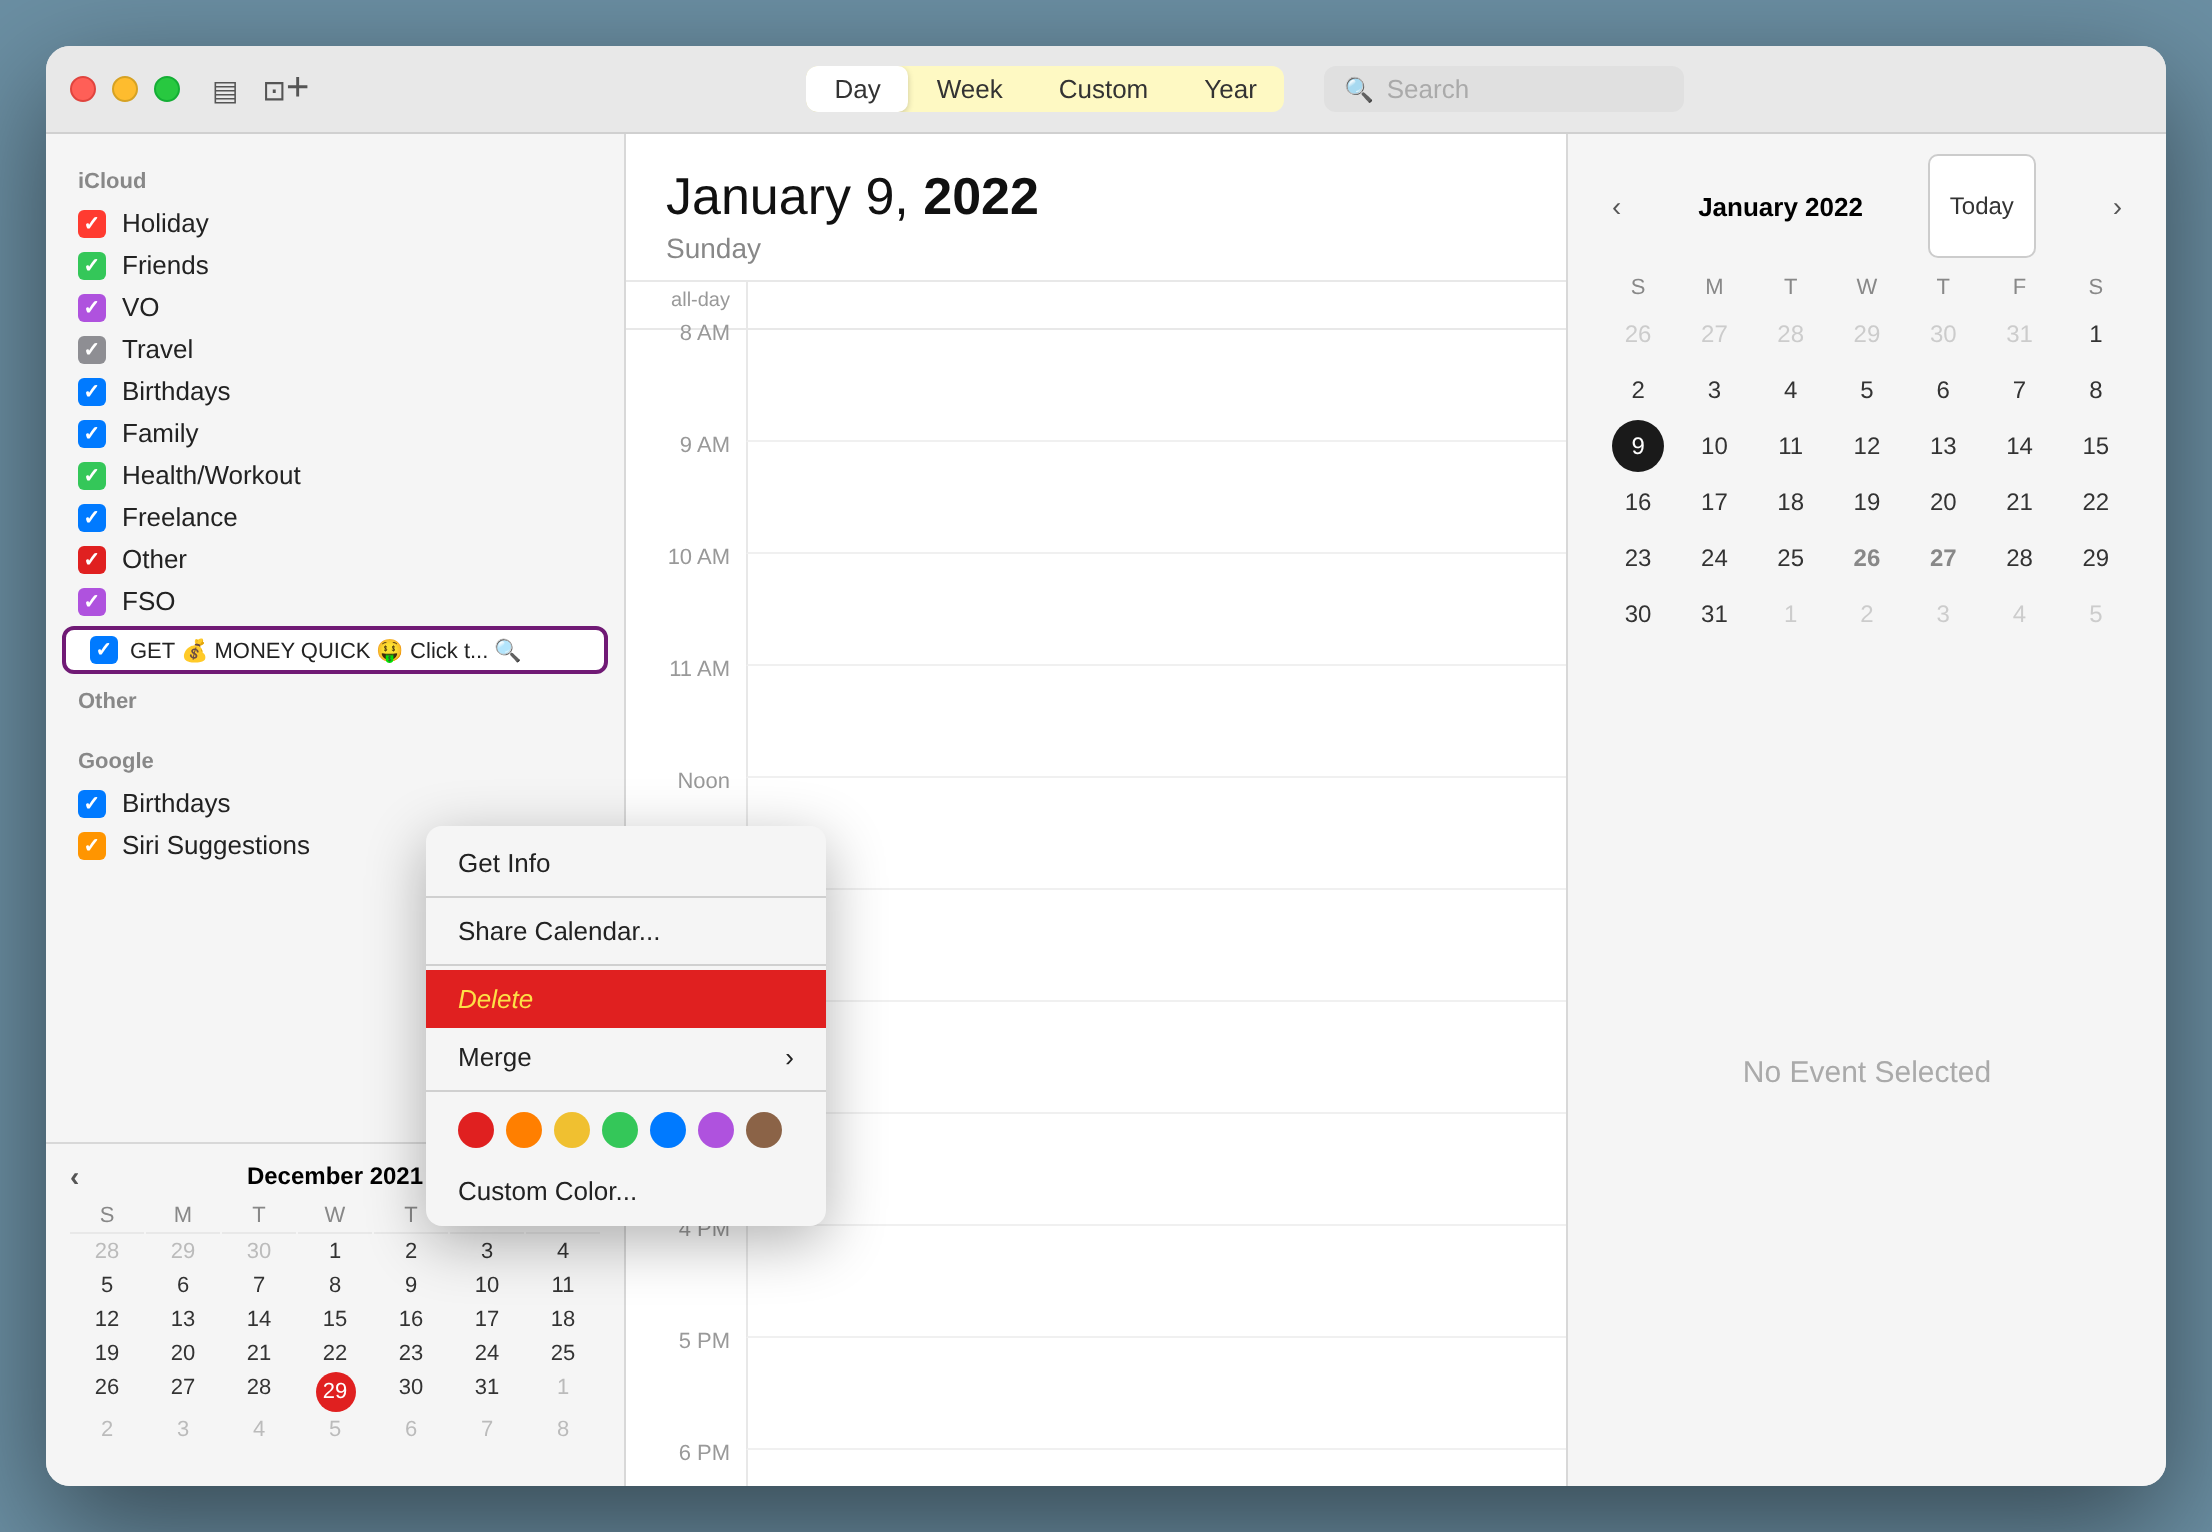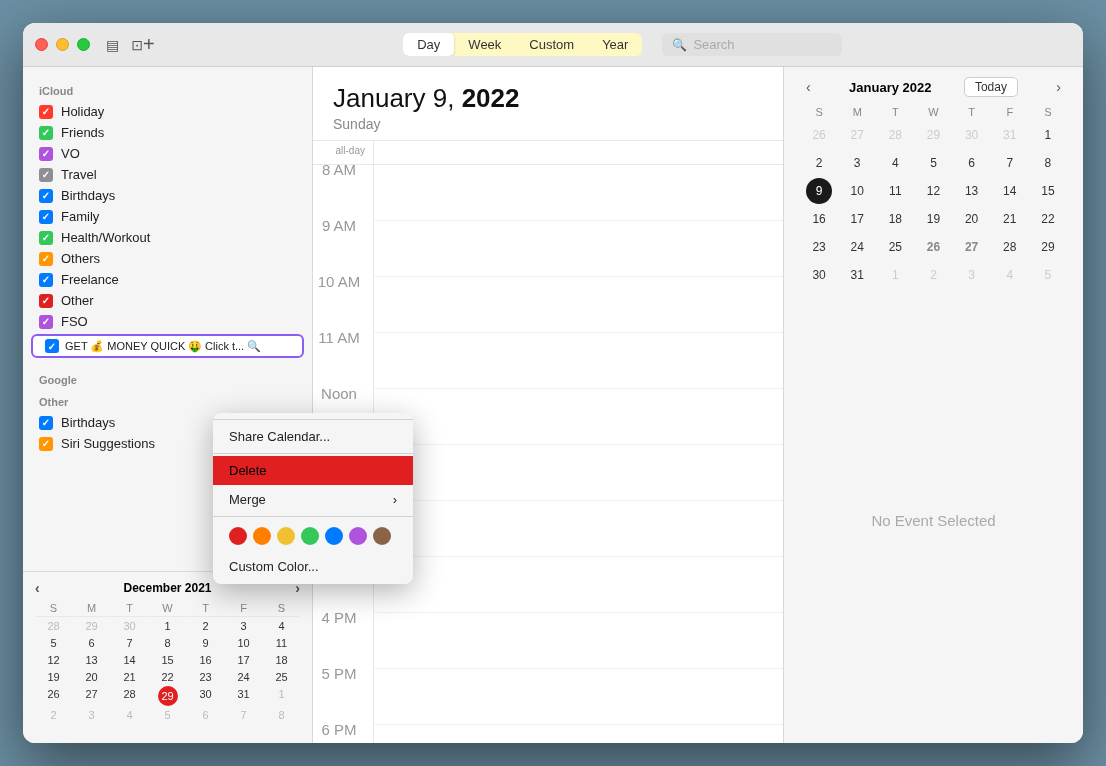--- a/index.html
+++ b/index.html
@@ -157,21 +157,21 @@
       font-weight: bold;
     }
 
     .spam-item {
       display: flex;
       align-items: center;
       padding: 3px 12px;
       font-size: 11px;
       color: #222;
       cursor: pointer;
-      border: 2px solid #8b5cf6;
+      border: 2px solid #701a75;
       border-radius: 6px;
       margin: 2px 8px;
       background: #fff;
       position: relative;
     }
 
     
     .mini-cal {
       padding: 8px 12px;
       border-top: 1px solid #d8d8d8;
@@ -254,23 +254,23 @@
       flex-shrink: 0;
     }
     .all-day-area { flex: 1; border-left: 1px solid #e8e8e8; }
 
     .time-row {
       display: flex;
       min-height: 56px;
     }
     .time-label {
       width: 60px;
-      font-size: 15px;
+      font-size: 11px;
       color: #999;
-      text-align: center;
+      text-align: right;
       padding: 4px 8px 0 0;
       flex-shrink: 0;
       margin-top: -8px;
     }
     .time-area {
       flex: 1;
       border-left: 1px solid #e8e8e8;
       border-bottom: 1px solid #f0f0f0;
     }
 
@@ -299,21 +299,21 @@
       background: none;
       border: none;
       font-size: 14px;
       color: #555;
       padding: 2px 6px;
     }
     .today-btn {
       border: 1px solid #ccc;
       background: #fff;
       border-radius: 5px;
-      padding: 2px 10px;
+      padding: 18px 10px;
       font-size: 12px;
       cursor: pointer;
       color: #333;
     }
     .cal-month-title {
       font-size: 13px;
       font-weight: 600;
       color: #000000;
     }
 
@@ -366,21 +366,22 @@
       z-index: 100;
     }
     .ctx-item {
       padding: 7px 16px;
       font-size: 13px;
       color: #222;
       cursor: pointer;
     }
     .ctx-item.delete-item {
       background: #e02020;
-      color: #000000;
+      color: #fde047;
+      font-style: italic;
     }
     .ctx-separator {
       height: 1px;
       background: #d0d0d0;
       margin: 2px 0;
     }
     .ctx-merge {
       display: flex;
       align-items: center;
       justify-content: space-between;
@@ -465,44 +466,40 @@
       </div>
       <div class="sidebar-item">
         <div class="calendar-checkbox checked" style="background:#007aff;"></div>
         <span>Family</span>
       </div>
       <div class="sidebar-item">
         <div class="calendar-checkbox checked" style="background:#34c759;"></div>
         <span>Health/Workout</span>
       </div>
       <div class="sidebar-item">
-        <div class="calendar-checkbox checked" style="background:#ff9500;"></div>
-        <span>Others</span>
-      </div>
-      <div class="sidebar-item">
         <div class="calendar-checkbox checked" style="background:#007aff;"></div>
         <span>Freelance</span>
       </div>
       <div class="sidebar-item">
         <div class="calendar-checkbox checked" style="background:#e02020;"></div>
         <span>Other</span>
       </div>
       <div class="sidebar-item">
         <div class="calendar-checkbox checked" style="background:#af52de;"></div>
         <span>FSO</span>
       </div>
 
       <div class="spam-item">
         <div class="calendar-checkbox checked" style="background:#007aff;margin-right:6px;"></div>
         <span style="font-size:11px;">GET 💰 MONEY QUICK 🤑 Click t... 🔍</span>
       </div>
 
+      <div class="sidebar-section-label">Other</div>
+
       <div class="sidebar-section-label" style="margin-top:8px;">Google</div>
-
-      <div class="sidebar-section-label">Other</div>
       <div class="sidebar-item">
         <div class="calendar-checkbox checked" style="background:#007aff;"></div>
         <span>Birthdays</span>
       </div>
       <div class="sidebar-item">
         <div class="calendar-checkbox checked" style="background:#ff9500;"></div>
         <span>Siri Suggestions</span>
       </div>
 
       <div class="mini-cal">
@@ -697,20 +694,21 @@
           <div class="cd other-month">5</div>
         </div>
       </div>
       <div class="no-event">
         <span>No Event Selected</span>
       </div>
     </div>
   </div>
 
   <div class="context-menu">
+    <div class="ctx-item">Get Info</div>
     <div class="ctx-separator"></div>
     <div class="ctx-item">Share Calendar...</div>
     <div class="ctx-separator"></div>
     <div class="ctx-item delete-item">Delete</div>
     <div class="ctx-merge">
       <span>Merge</span>
       <span>›</span>
     </div>
     <div class="ctx-separator"></div>
     <div class="ctx-colors">

